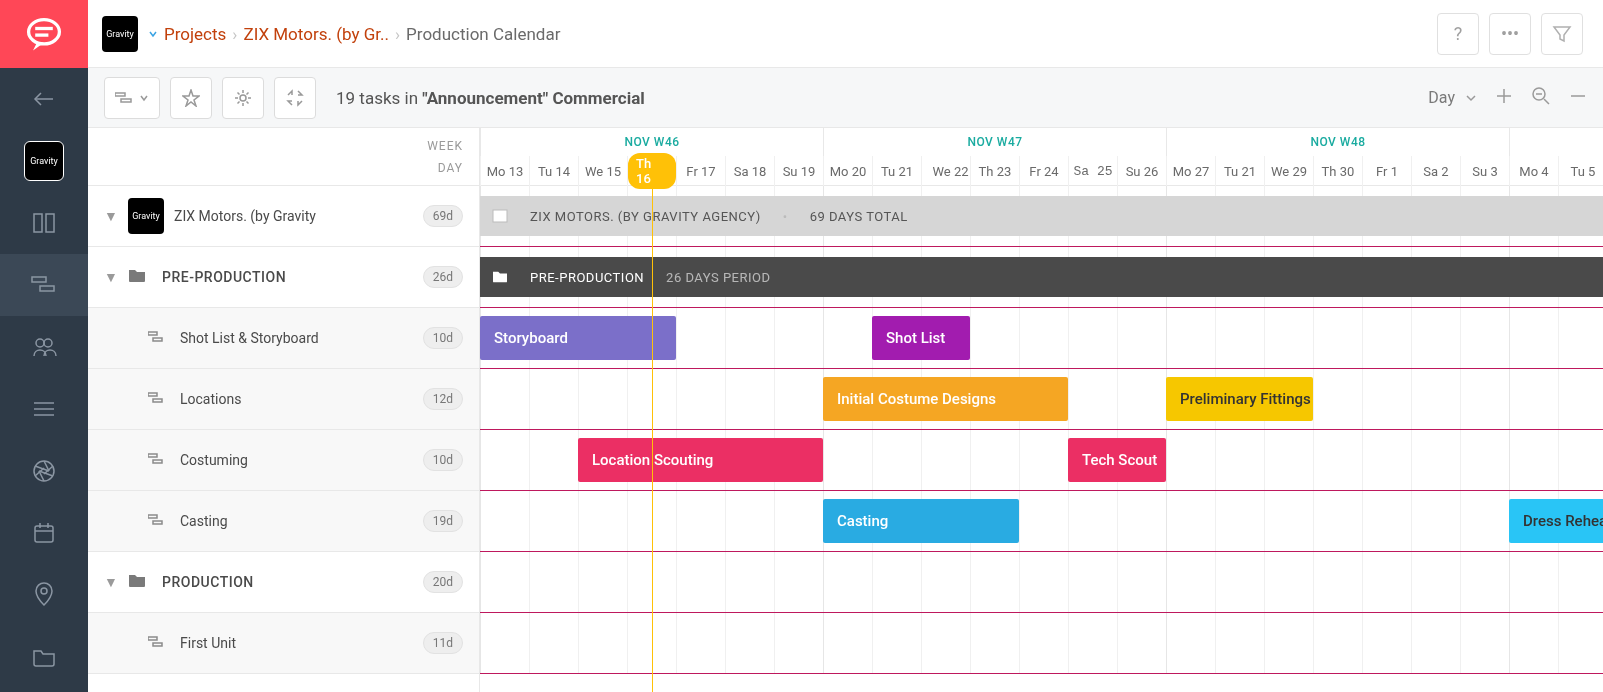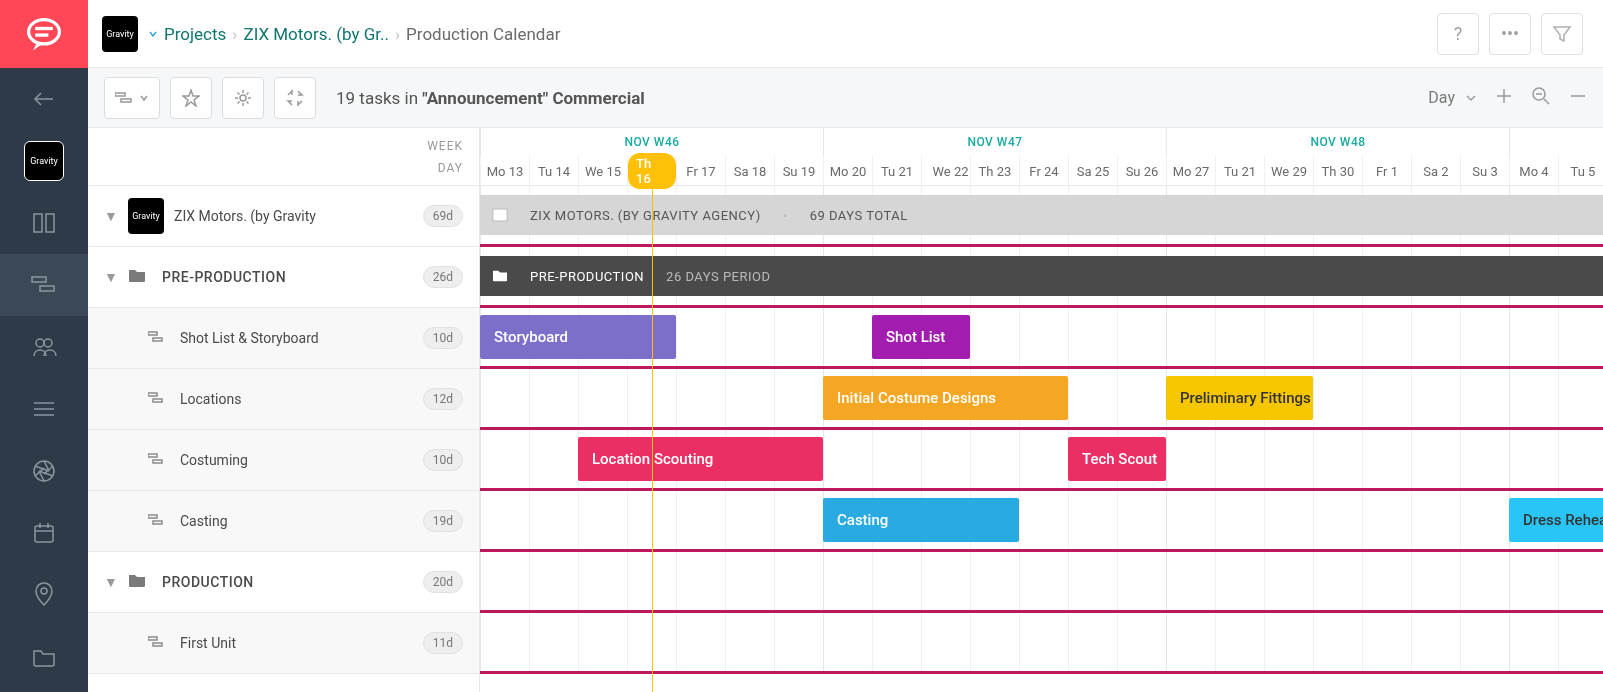--- a/index.html
+++ b/index.html
@@ -63,21 +63,21 @@
   align-items: center;
   padding: 0 20px 0 14px;
   border-bottom: 1px solid #e8e8e8;
 }
 .topbar .proj-avatar {
   width: 36px; height: 36px; background: #000; color: #fff;
   display: flex; align-items: center; justify-content: center;
   font-size: 9px; border-radius: 4px; margin-right: 10px;
 }
 .breadcrumb { display: flex; align-items: center; font-size: 17px; gap: 6px; }
-.breadcrumb a { color: #0f766e; text-decoration: none; }
+.breadcrumb a { color: #c2410c; text-decoration: none; }
 .breadcrumb .sep { color: #c5c5c5; }
 .breadcrumb .current { color: #6a6a6a; }
 .topbar .spacer { flex: 1; }
 .iconbtn {
   width: 42px; height: 42px; border: 1px solid #e0e0e0; border-radius: 4px;
   background: #fff; display: flex; align-items: center; justify-content: center;
   margin-left: 10px; cursor: pointer; color: #a0a0a0; font-size: 18px;
 }
 .iconbtn svg { stroke: #b0b0b0; fill: none; stroke-width: 1.5; }
 
@@ -129,21 +129,21 @@
 }
 
 .rightcol { flex: 1; position: relative; overflow: hidden; }
 .cal-header { height: 58px; display: flex; flex-direction: column; border-bottom: 1px solid #e8e8e8; }
 .cal-weeks { height: 28px; display: flex; position: relative; }
 .cal-week { flex-shrink: 0; height: 28px; display: flex; align-items: center; justify-content: center; border-left: 1px solid #e8e8e8; font-size: 12px; color: #1aaba0; font-weight: 500; letter-spacing: .5px; }
 .cal-days { height: 30px; display: flex; }
 .cal-day { flex-shrink: 0; height: 30px; display: flex; align-items: center; justify-content: center; font-size: 13px; color: #6a6a6a; border-left: 1px solid #f0f0f0; }
 .cal-day.today span { background: #ffc107; color: #fff; padding: 3px 8px; border-radius: 12px; font-weight: 500; }
 .cal-body { position: absolute; left: 0; right: 0; top: 58px; bottom: 0; }
-.cal-row { height: 61px; border-bottom: 3px solid #be185d; position: relative; }
+.cal-row { height: 61px; border-bottom: 1px solid #be185d; position: relative; }
 .cal-row .vline { position: absolute; top: 0; bottom: 0; width: 1px; background: #f0f0f0; }
 .cal-row .weekline { background: #e6e6e6; }
 .summary-bar {
   position: absolute; left: 0; right: 0; top: 50%; transform: translateY(-50%);
   height: 40px; background: #d6d6d6; color: #555; display: flex; align-items: center; padding-left: 12px;
   font-size: 13px; letter-spacing: .5px; gap: 22px;
 }
 .summary-bar .dot { color: #bbb; }
 .group-bar {
   position: absolute; left: 0; right: 0; top: 50%; transform: translateY(-50%);
@@ -436,21 +436,21 @@
               </div>
               <div class="cal-day" style="width: 49px; padding-left: 9px;">
                 <span>We 22</span>
               </div>
               <div class="cal-day" style="width: 49px;">
                 <span>Th 23</span>
               </div>
               <div class="cal-day" style="width: 49px;">
                 <span>Fr 24</span>
               </div>
-              <div class="cal-day" style="width: 49px;">
+              <div class="cal-day" style="width: 49px; font-family: Liberation Mono, monospace;">
                 <span>Sa 25</span>
               </div>
               <div class="cal-day" style="width: 49px;">
                 <span>Su 26</span>
               </div>
               <div class="cal-day" style="width: 49px;">
                 <span>Mo 27</span>
               </div>
               <div class="cal-day" style="width: 49px;">
                 <span>Tu 21</span>

